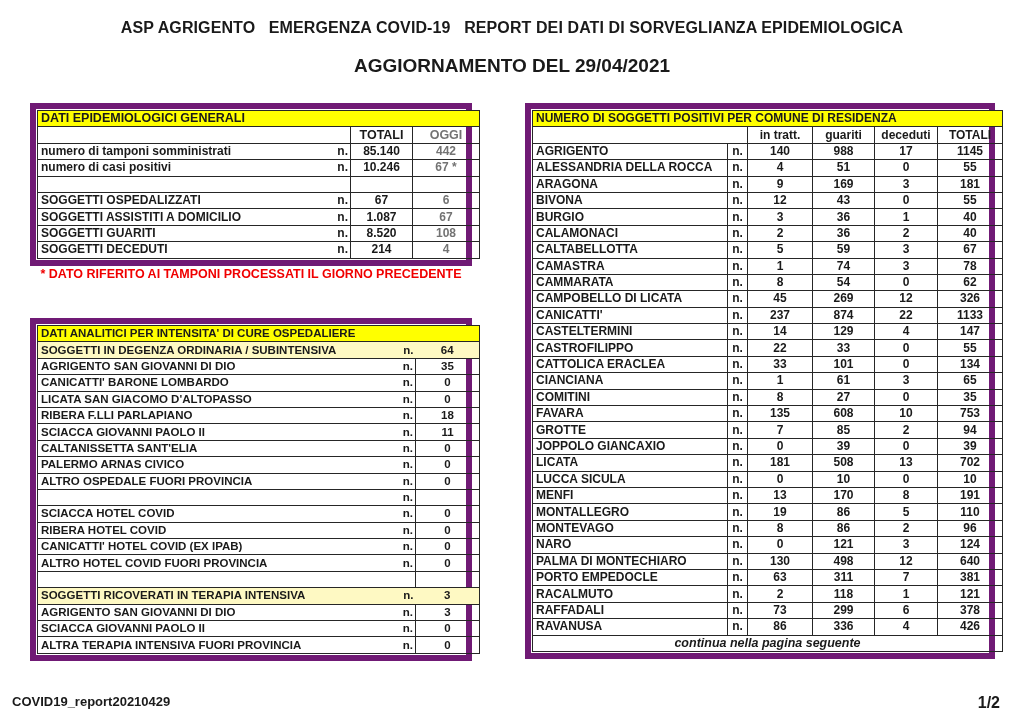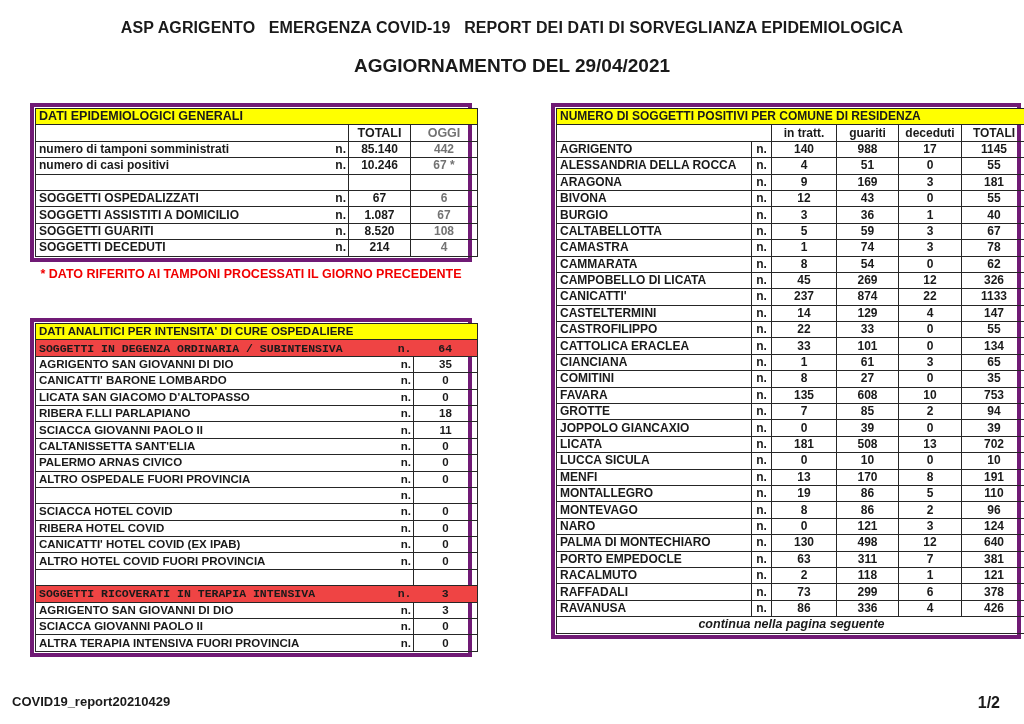--- a/index.html
+++ b/index.html
@@ -16,21 +16,21 @@
     position: absolute; top: 19px; left: 0; width: 100%;
     text-align: center; font-weight: bold; font-size: 16px;
     white-space: pre; letter-spacing: 0.1px;
   }
   .hdr2 {
     position: absolute; top: 55px; left: 0; width: 100%;
     text-align: center; font-weight: bold; font-size: 19px;
   }
   .tbl-wrap {
     position: absolute;
-    border: 4px solid #701a75;
+    border: 6px solid #701a75;
     padding: 1px;
     background: #fff;
   }
   .tbl-wrap table {
     border-collapse: collapse;
     table-layout: fixed;
     width: 100%;
   }
   .tbl-wrap td {
     border: 1px solid #262626;
@@ -46,26 +46,26 @@
   td.title-cell {
     background: #FFFF00;
     text-align: left;
     font-size: 12.5px;
   }
   td.lbl { text-align: left; border-right: none; }
   td.n   { text-align: right; border-left: none; padding-right: 2px; }
   td.num { text-align: center; }
   td.hdr { text-align: center; font-size: 12.5px; }
   .red   { color: #737373; }
-  tr.subtotal td { background: #ef4444; font-family: Liberation Mono, monospace; }
+  tr.subtotal td { background: #fef9c3; }
   tr.subtotal td.n   { border-right: none; }
   tr.subtotal td.val { border-left: none; }
   .t1 { left: 30px; top: 103px; width: 442px; }
   .t2 { left: 30px; top: 318px; width: 442px; }
-  .t3 { left: 551px; top: 103px; width: 470px; }
+  .t3 { left: 525px; top: 103px; width: 470px; }
   .t2 td { font-size: 11.5px; }
   .t3 td { font-size: 12px; }
   .footnote {
     position: absolute; left: 30px; top: 267px; width: 442px;
     text-align: center; color: #F00000; font-weight: bold; font-size: 12.5px;
   }
   td.continua {
     text-align: center;
     font-style: italic;
     font-size: 12.5px;
@@ -320,20 +320,28 @@
         </tr>
         <tr>
           <td class="lbl">BURGIO</td>
           <td class="num">n.</td>
           <td class="num">3</td>
           <td class="num">36</td>
           <td class="num">1</td>
           <td class="num">40</td>
         </tr>
         <tr>
+          <td class="lbl">CALAMONACI</td>
+          <td class="num">n.</td>
+          <td class="num">2</td>
+          <td class="num">36</td>
+          <td class="num">2</td>
+          <td class="num">40</td>
+        </tr>
+        <tr>
           <td class="lbl">CALTABELLOTTA</td>
           <td class="num">n.</td>
           <td class="num">5</td>
           <td class="num">59</td>
           <td class="num">3</td>
           <td class="num">67</td>
         </tr>
         <tr>
           <td class="lbl">CAMASTRA</td>
           <td class="num">n.</td>

